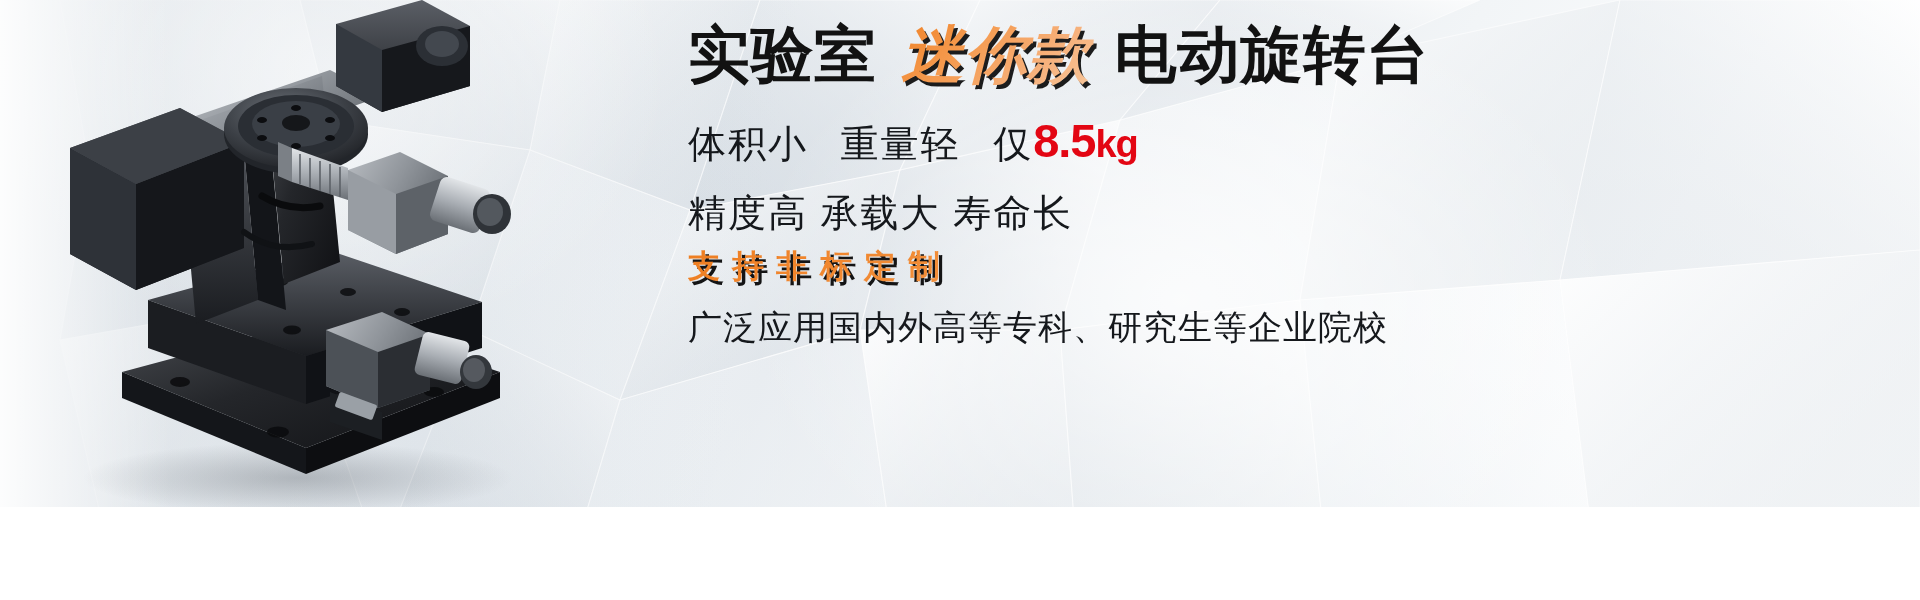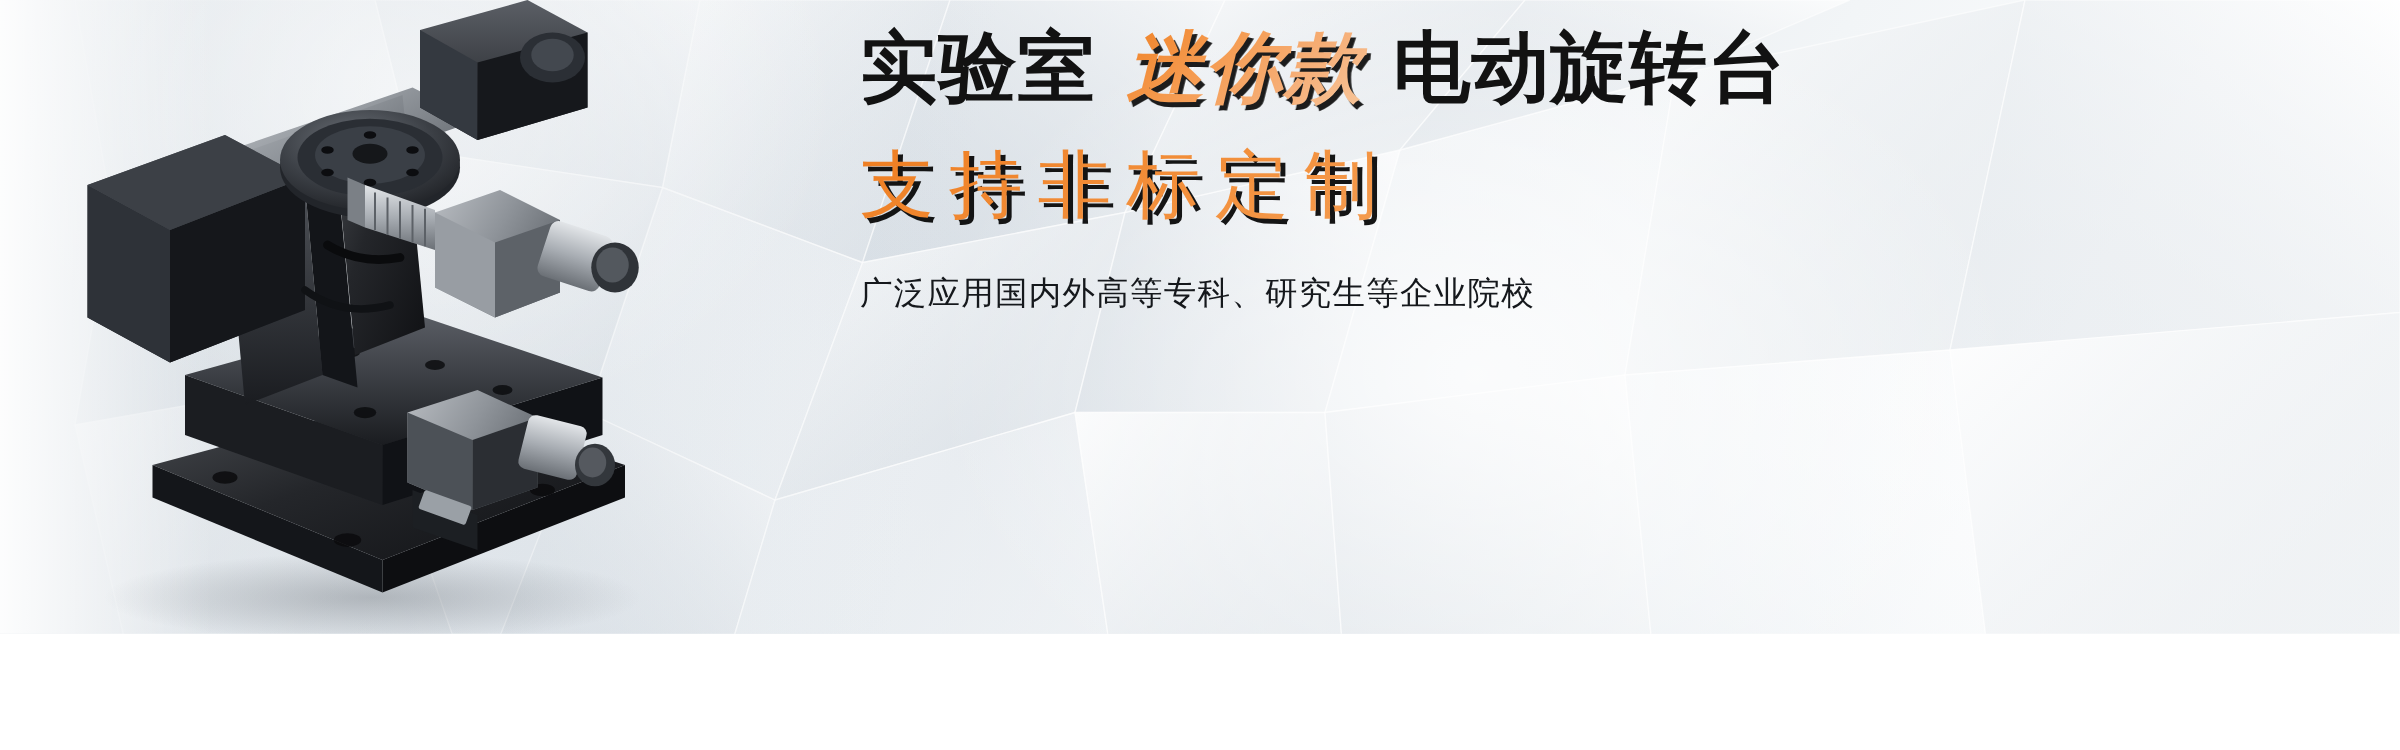--- a/index.html
+++ b/index.html
@@ -92,36 +92,36 @@
   .line-feature2 {
     margin-top: 18px;
     font-size: 38px;
     font-weight: 500;
     color: #15181c;
     letter-spacing: 2px;
     white-space: nowrap;
   }
 
   .line-custom {
-    margin-top: 18px;
-    font-size: 59px;
-    font-weight: 400;
+    margin-top: 6px;
+    font-size: 32px;
+    font-weight: 700;
     letter-spacing: 12px;
     white-space: nowrap;
     color: #ef8024;
     background: linear-gradient(150deg, #ee7d20 0%, #f39341 30%, #f7b073 65%, #f8c79a 100%);
     -webkit-background-clip: text;
     background-clip: text;
     -webkit-text-fill-color: transparent;
     filter: drop-shadow(4px 4px 0 rgba(8,8,8,0.95));
   }
 
   .line-apply {
-    margin-top: 28px;
-    font-size: 26px;
+    margin-top: 16px;
+    font-size: 34px;
     font-weight: 500;
     color: #15181c;
     letter-spacing: 1px;
     white-space: nowrap;
   }
 </style>
 </head>
 <body>
 
 <div id="banner">
@@ -292,20 +292,30 @@
   </div>
 
   <div class="copy">
 
     <div class="headline">
       <span>实验室</span>
       <span class="hl-accent">迷你款</span>
       <span>电动旋转台</span>
     </div>
 
-
+    <div class="line-feature">
+      <span>体积小</span><span class="gap"></span>
+      <span>重量轻</span><span class="gap"></span>
+      <span>仅</span><span class="kg"><span>8.5</span><span class="unit">kg</span></span>
+    </div>
+
+    <div class="line-feature2">
+      <span>精度高</span><span class="gap"></span>
+      <span>承载大</span><span class="gap"></span>
+      <span>寿命长</span>
+    </div>
 
     <div class="line-custom">支持非标定制</div>
 
     <div class="line-apply">广泛应用国内外高等专科、研究生等企业院校</div>
   </div>
 
 </div>
 
 </body></html>

